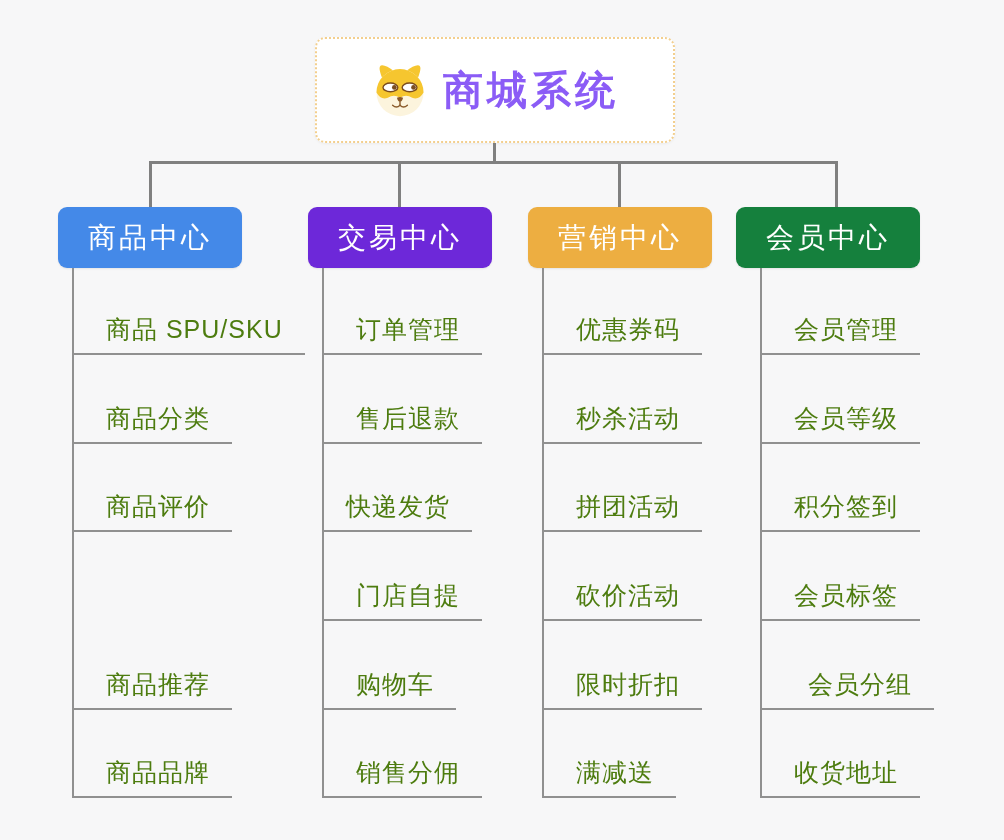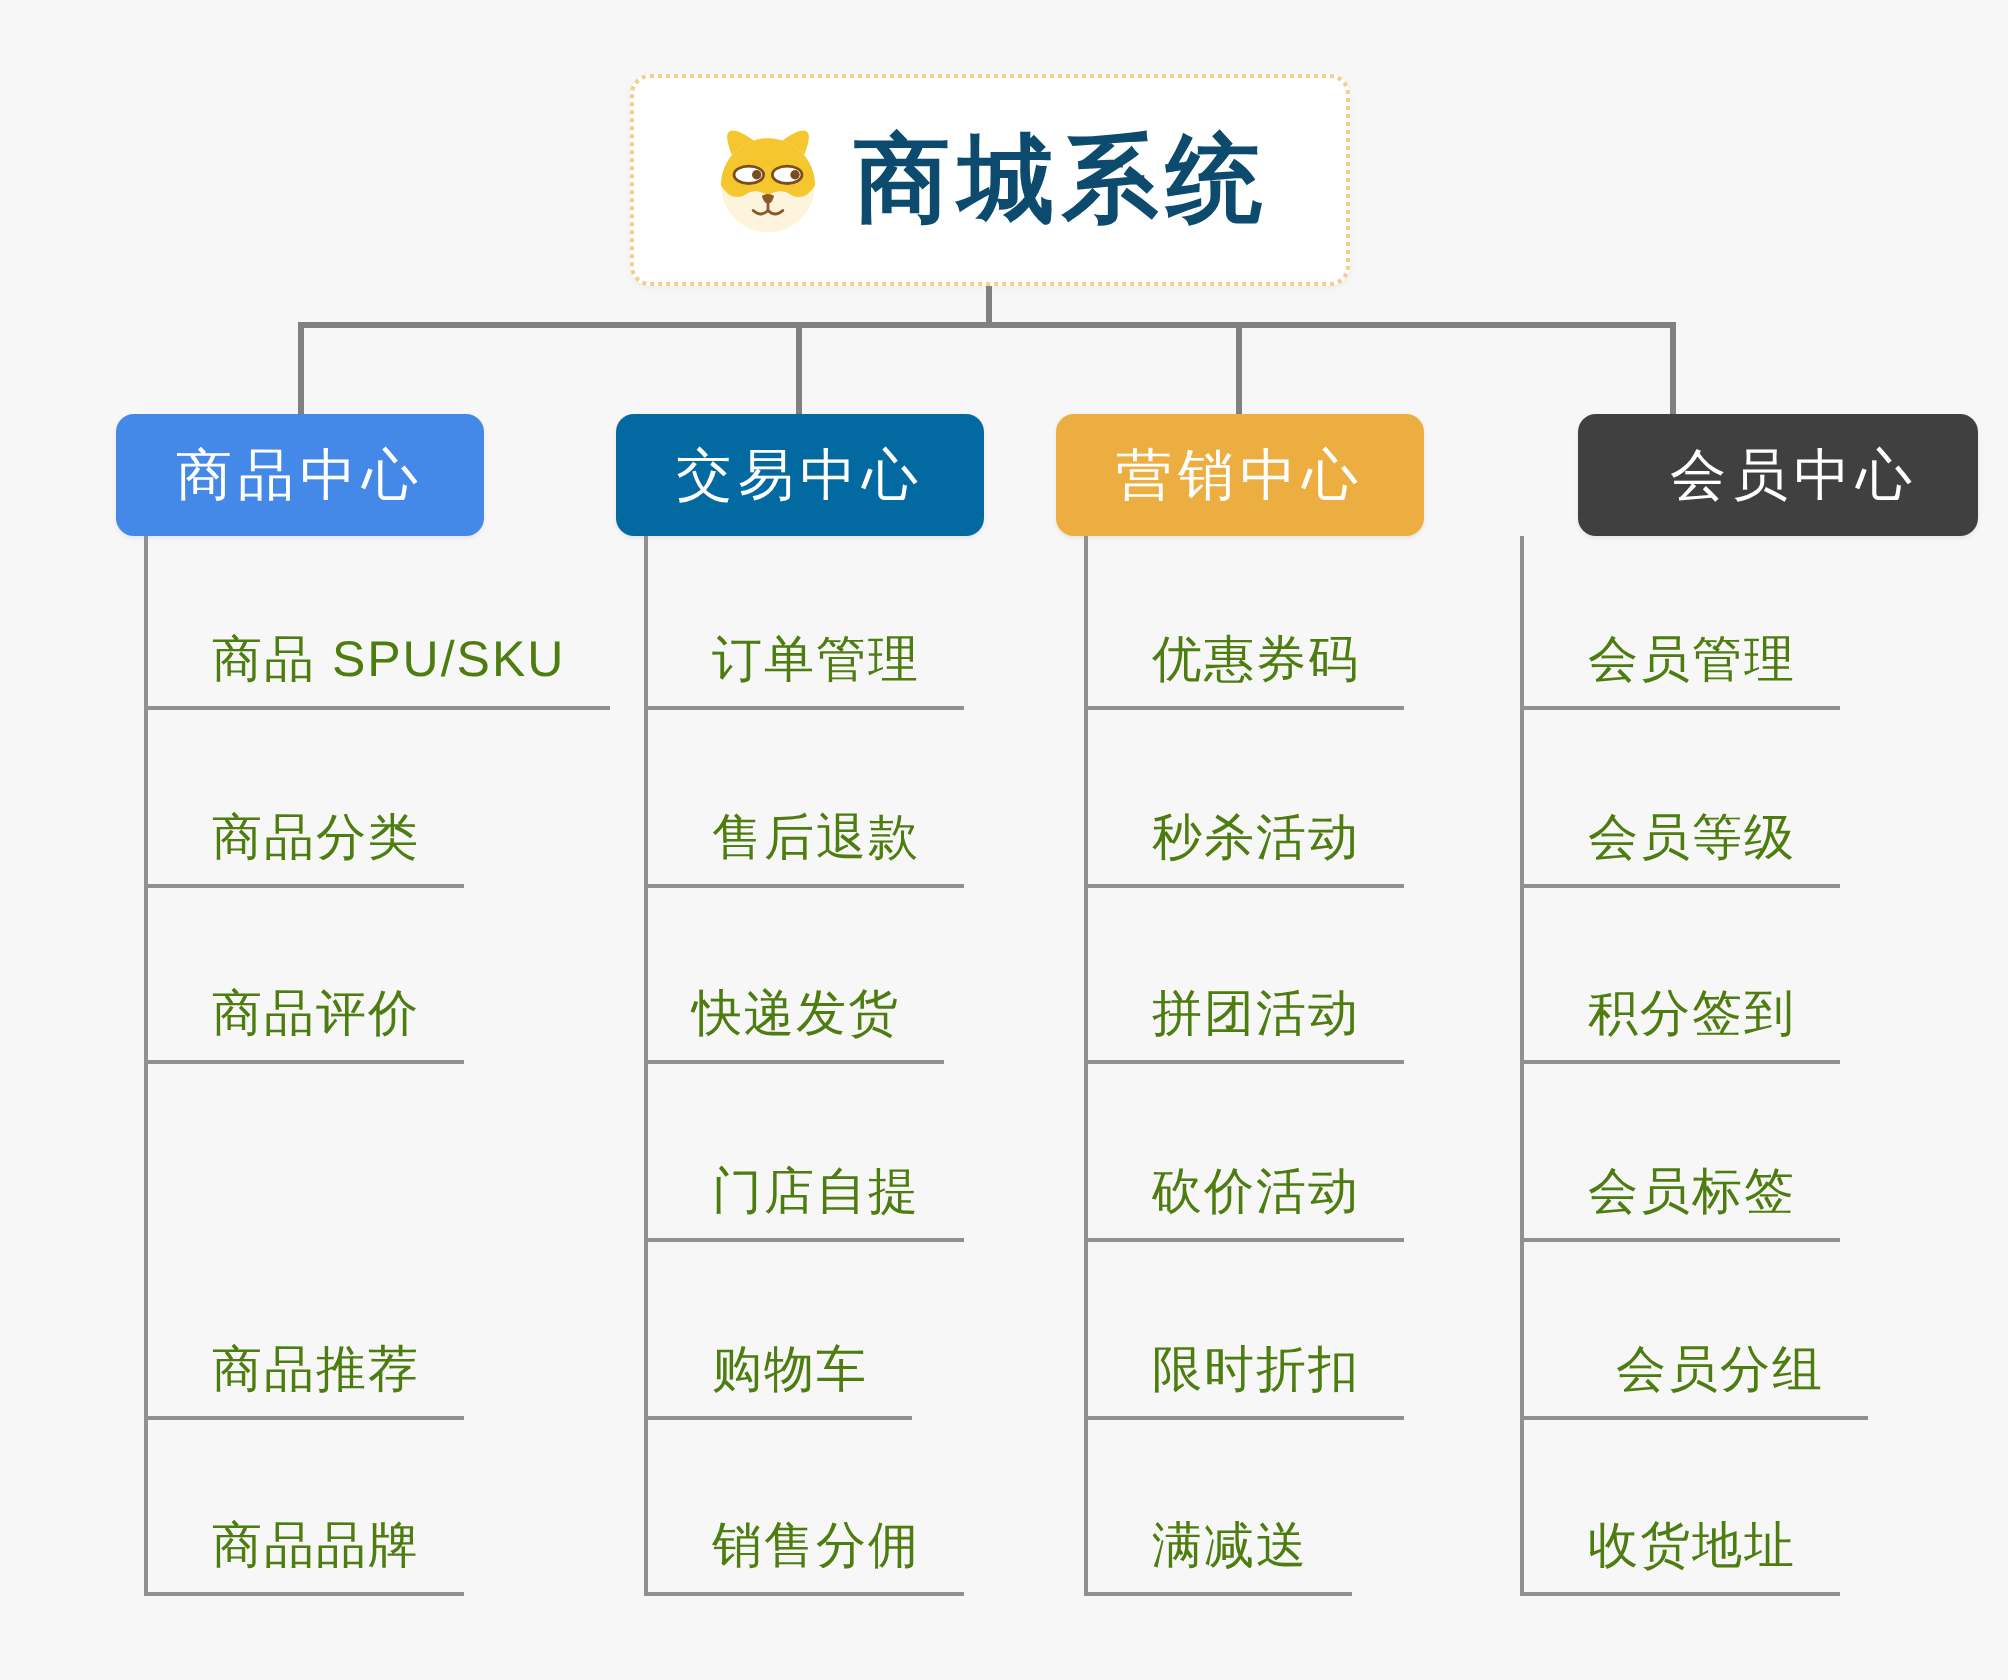--- a/index.html
+++ b/index.html
@@ -17,22 +17,22 @@
   .root-node{
     position:absolute;left:315px;top:37px;width:360px;height:106px;
     background:#ffffff;
     border:2px dotted #f3cf8e;
     border-radius:10px;
     box-sizing:border-box;
     display:flex;align-items:center;justify-content:center;gap:14px;
     box-shadow:0 1px 3px rgba(0,0,0,0.05);
   }
   .root-title{
-    color:#0c4a6e;
-    font-size:48px;
+    color:#8b5cf6;
+    font-size:40px;
     font-weight:600;
     letter-spacing:4px;
     white-space:nowrap;
   }
   
   .cline{position:absolute;background:#808080;}
   .trunk{position:absolute;width:2px;background:#909090;}
   
   .branch-node{
     position:absolute;top:207px;width:184px;height:61px;
@@ -85,27 +85,27 @@
   <div class="cline" style="left:493px;top:143px;width:3px;height:21px;"></div>
   <div class="cline" style="left:149px;top:161px;width:689px;height:3px;"></div>
   <div class="cline" style="left:149px;top:161px;width:3px;height:47px;"></div>
   <div class="cline" style="left:398px;top:161px;width:3px;height:47px;"></div>
   <div class="cline" style="left:618px;top:161px;width:3px;height:47px;"></div>
   <div class="cline" style="left:835px;top:161px;width:3px;height:47px;"></div>
 
   <div class="branch-node" style="left: 58px; background: rgb(68, 137, 232);">
     <span>商品中心</span>
   </div>
-  <div class="branch-node" style="left: 308px; background: #0369a1;">
+  <div class="branch-node" style="left: 308px; background: #6d28d9;">
     <span>交易中心</span>
   </div>
   <div class="branch-node" style="left: 528px; background: rgb(237, 174, 65);">
     <span>营销中心</span>
   </div>
-  <div class="branch-node" style="left: 789px; background: #404040; padding-left: 16px;">
+  <div class="branch-node" style="left: 736px; background: #15803d;">
     <span>会员中心</span>
   </div>
 
   <div class="trunk" style="left:72px;top:268px;height:530px;"></div>
   <div class="trunk" style="left:322px;top:268px;height:530px;"></div>
   <div class="trunk" style="left:542px;top:268px;height:530px;"></div>
   <div class="trunk" style="left:760px;top:268px;height:530px;"></div>
 
   <div class="leaf" style="left:72px;top:355px;"><span>商品 SPU/SKU</span></div>
   <div class="leaf" style="left:72px;top:444px;"><span>商品分类</span></div>

